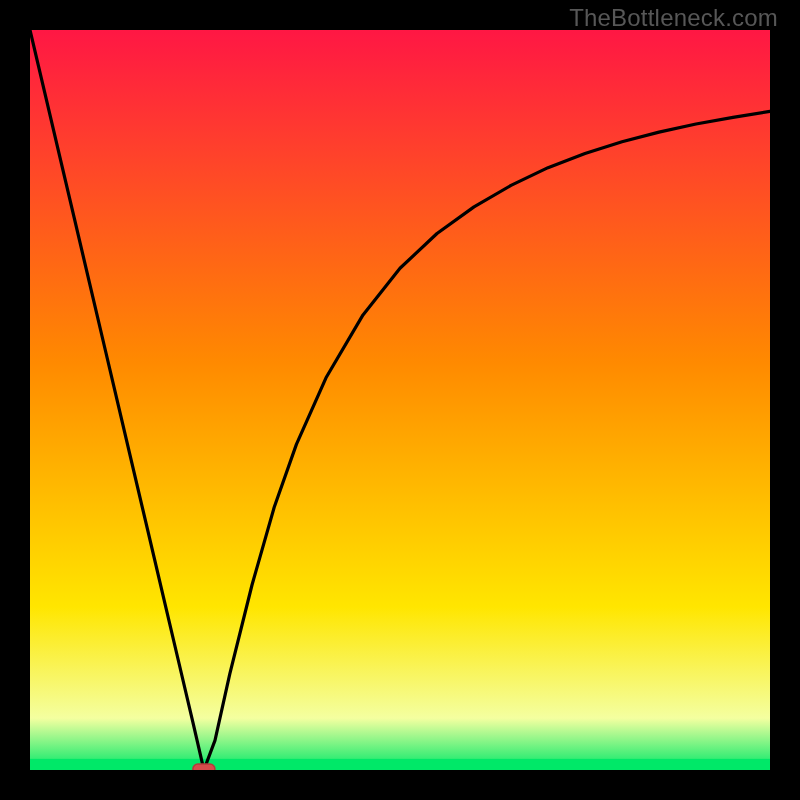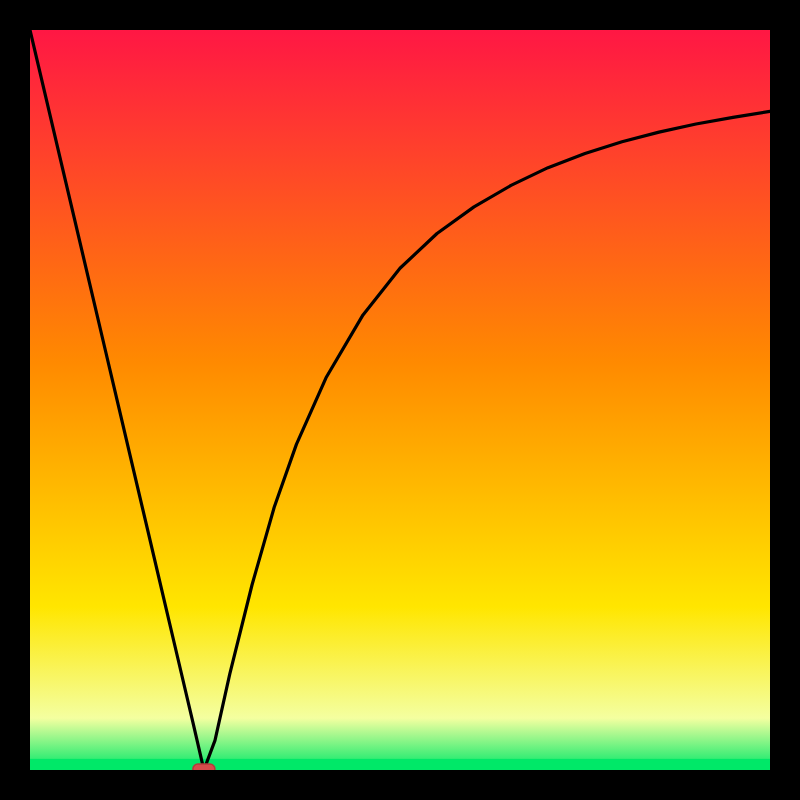--- a/index.html
+++ b/index.html
@@ -46,13 +46,14 @@
           <stop offset="78%" stop-color="#ffe600"></stop>
           <stop offset="93%" stop-color="#f4ffa0"></stop>
           <stop offset="100%" stop-color="#00e868"></stop>
         </linearGradient>
     </defs>
     <rect x="0" y="0" width="740" height="740" fill="url(#bg-grad)"></rect>
     <rect id="green-band" x="0" width="740" fill="#00e868" y="728.9" height="11.100000000000023"></rect>
     <path id="curve" fill="none" stroke-width="3.2" stroke-linejoin="round" stroke-linecap="round" d="M0.00 0.00 L14.80 62.90 L29.60 125.80 L44.40 188.70 L59.20 251.60 L74.00 314.50 L88.80 377.40 L103.60 440.30 L118.40 503.20 L133.20 566.10 L148.00 629.00 L162.80 691.90 L173.90 740.00 L185.00 710.40 L199.80 643.80 L222.00 555.00 L244.20 477.30 L266.40 414.40 L296.00 347.80 L333.00 284.90 L370.00 238.28 L407.00 203.50 L444.00 176.86 L481.00 155.40 L518.00 137.64 L555.00 123.58 L592.00 111.74 L629.00 102.12 L666.00 93.98 L703.00 87.32 L740.00 81.40" stroke="#000000"></path>
     <rect id="marker" rx="5" ry="5" height="10" width="22" stroke-width="1.5" x="162.89999999999998" y="734" fill="#d64b4b" stroke="#b33b3b"></rect>
   </svg>
+  <div class="watermark">TheBottleneck.com</div>
 </div>
 
 </body></html>

